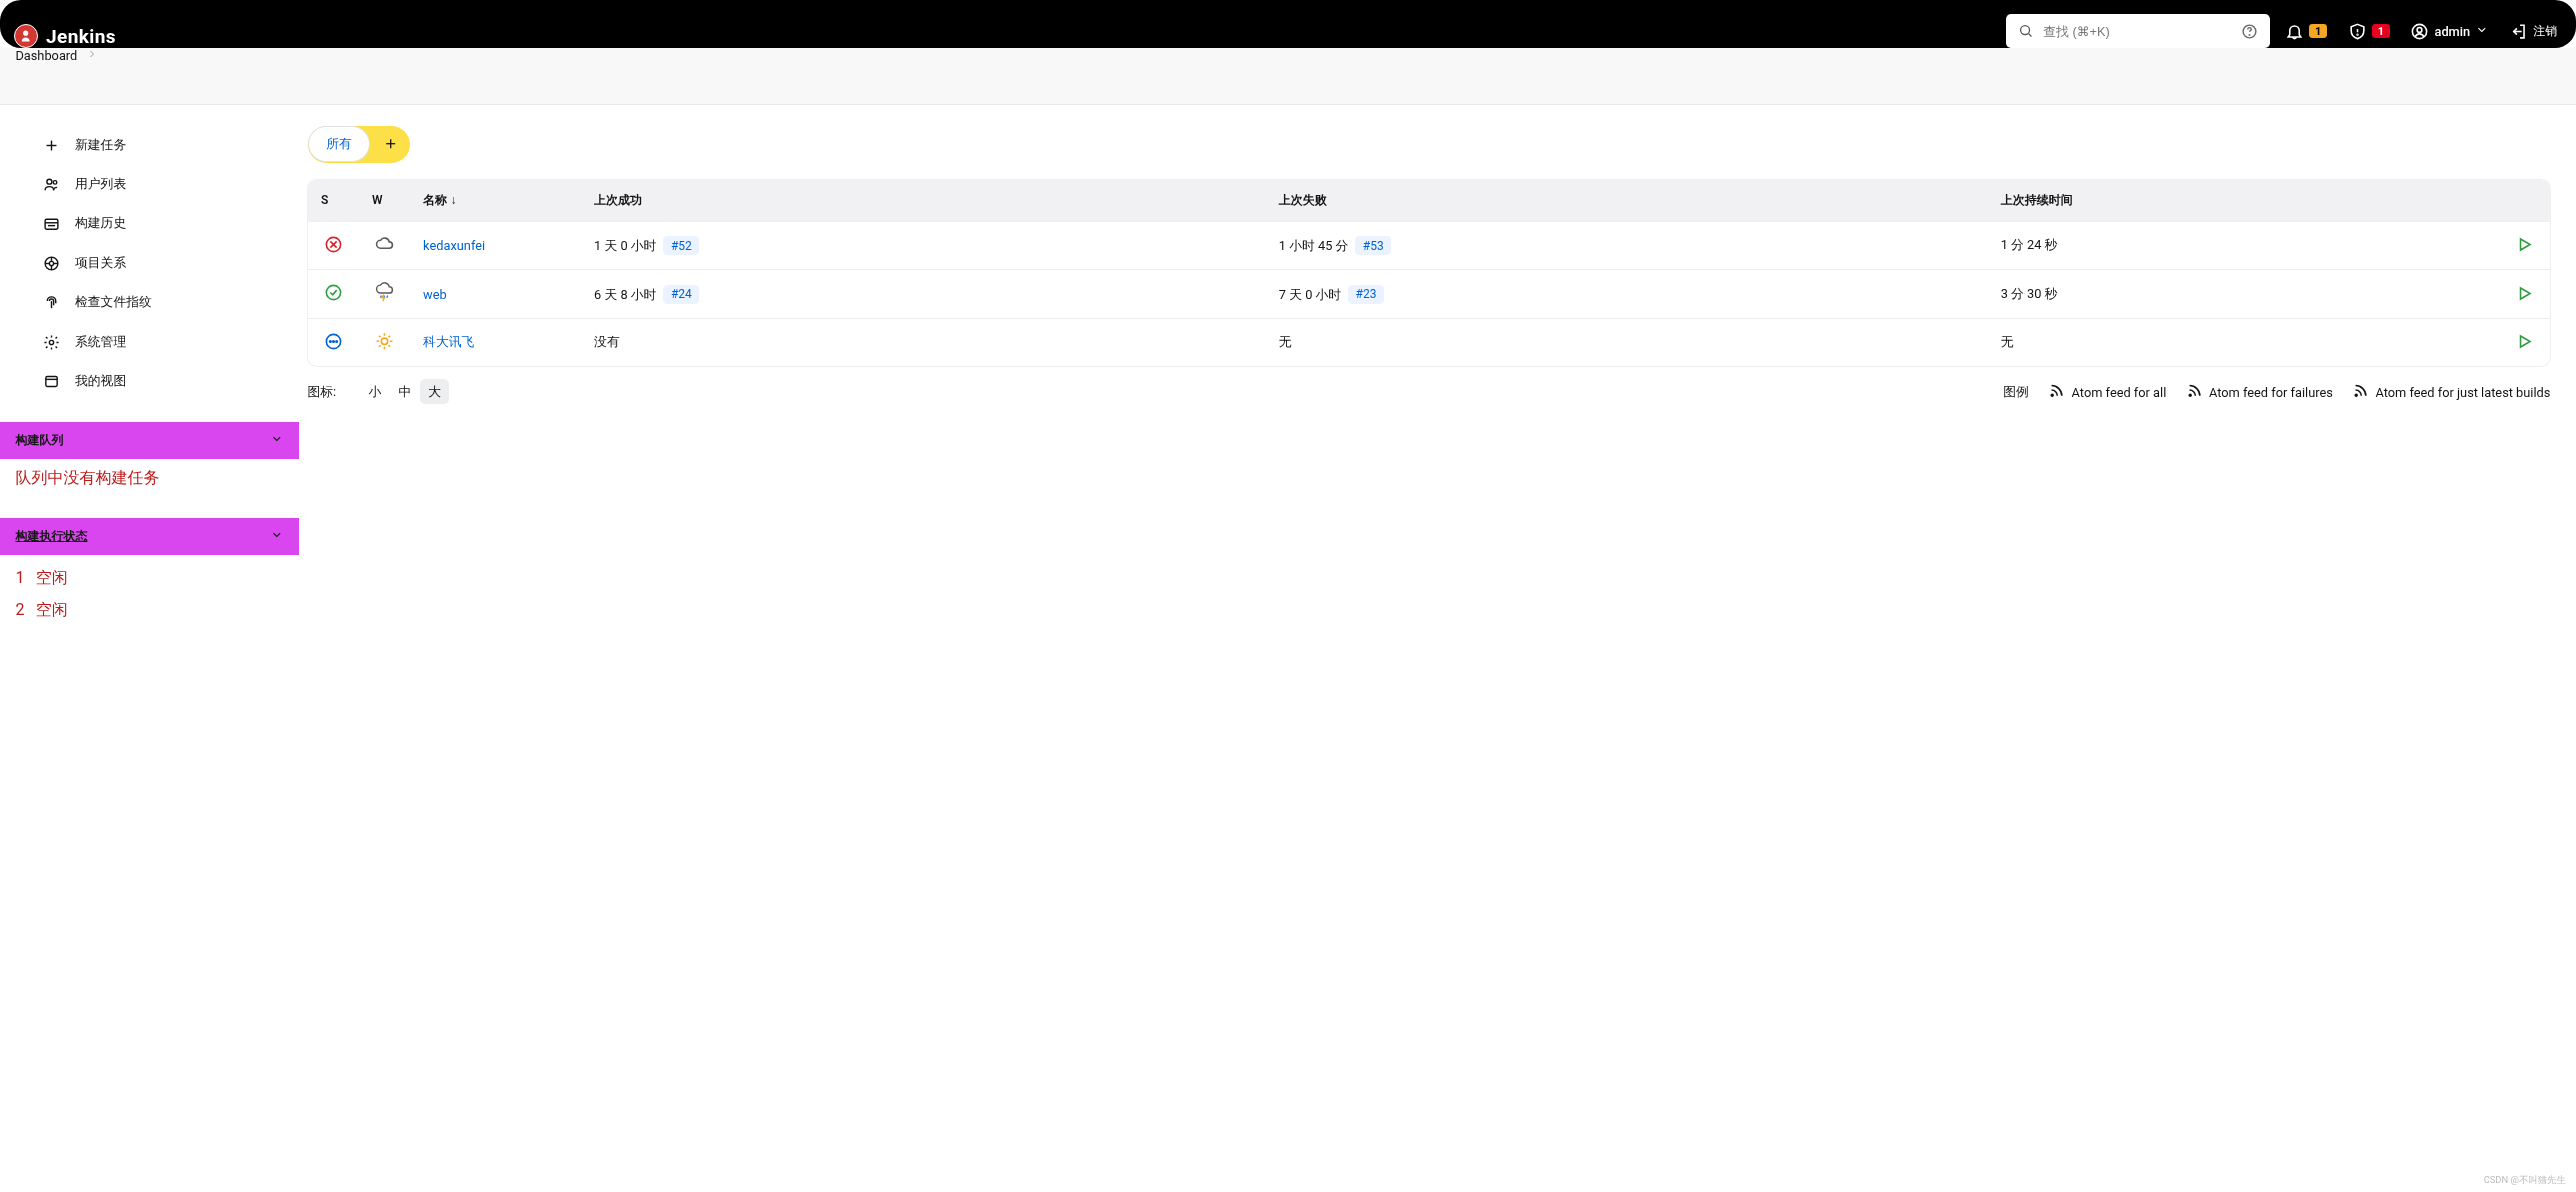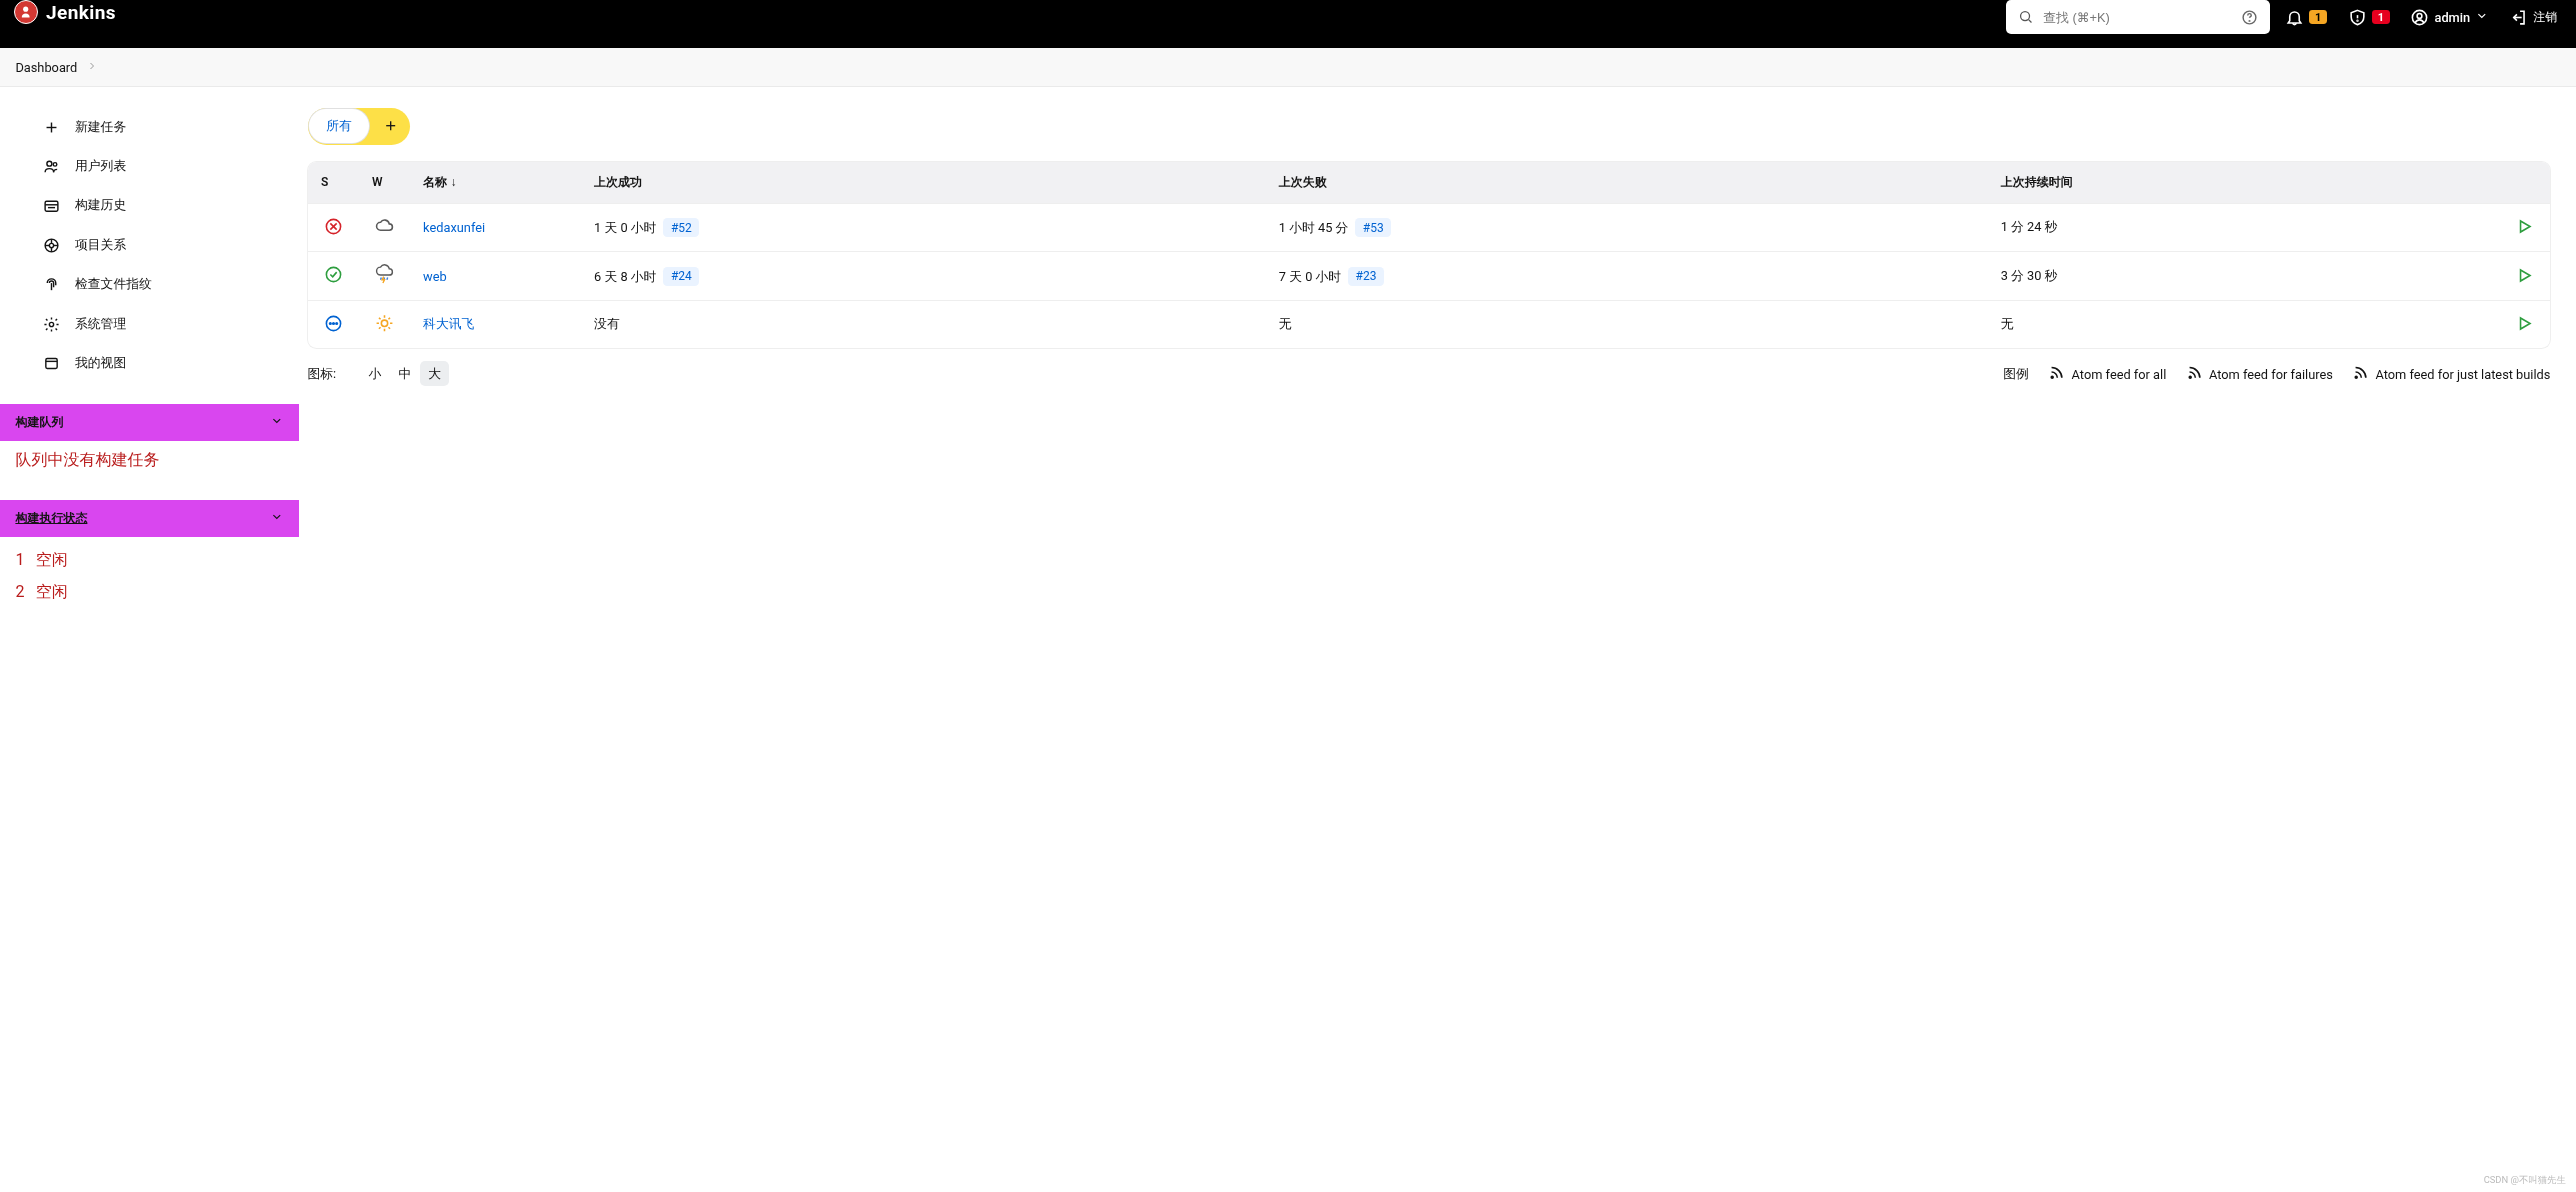--- a/index.html
+++ b/index.html
@@ -1,36 +1,36 @@
 <!DOCTYPE html>
 <html style="font-size:13.6px"><head>
 <meta charset="utf-8">
 <style>
 * { box-sizing: border-box; margin: 0; padding: 0; }
 body { font-family: -apple-system, BlinkMacSystemFont, "Segoe UI", Roboto, sans-serif; background: #fff; color: #141414; font-size: 12px; }
 
 
-.topbar { background: #000; height: 48px; display: flex; align-items: flex-start; padding: 0 13.6px; gap: 10.2px; }
+.topbar { background: #000; height: 48px; display: flex; align-items: flex-end; padding: 0 13.6px; gap: 10.2px; border-radius: 21px; }
 .brand { display: flex; align-items: center; gap: 8.5px; cursor: pointer; }
 .brand-logo { width: 24px; height: 24px; background: #d33833; border-radius: 50%; display: flex; align-items: center; justify-content: center; border: 1.7px solid #fff; }
 .brand-logo svg { width: 15.4px; height: 15.4px; }
 .brand-text { color: #fff; font-size: 19px; font-weight: 700; letter-spacing: 0.4px; }
 .topbar-spacer { flex: 1; }
 .search-box { background: #fff; border-radius: 5.1px; height: 34px; width: 264px; display: flex; align-items: center; padding: 0 10.2px; gap: 8.5px; }
 .search-box input { flex: 1; border: none; outline: none; font-size: 12.8px; background: transparent; }
 .search-box input::placeholder { color: #777; }
 .search-help { width: 19px; height: 19px; color: #666; display: flex; align-items: center; justify-content: center; }
 .hdr-item { display: flex; align-items: center; color: #fff; gap: 5.1px; cursor: pointer; padding: 0 5.1px; height: 34px; }
 .hdr-icon { width: 19px; height: 19px; display: flex; align-items: center; justify-content: center; }
 .badge-warn { background: #f5a623; color: #000; font-weight: 700; border-radius: 3.4px; padding: 0.9px 6px; font-size: 11px; }
 .badge-err { background: #e6001f; color: #fff; font-weight: 700; border-radius: 3.4px; padding: 0.9px 6px; font-size: 11px; }
 .hdr-user { font-size: 12.8px; font-weight: 500; }
 
 
-.breadcrumb-bar { background: #f8f8f8; border-bottom: 0.9px solid #eaeaea; height: 39px; display: flex; align-items: center; padding: 0 15.4px; gap: 8.5px; }
+.breadcrumb-bar { background: #f8f8f8; border-bottom: 0.9px solid #eaeaea; height: 57px; display: flex; padding: 0 15.4px; gap: 8.5px; }
 .breadcrumb-item { color: #141414; font-size: 12.8px; cursor: pointer; }
 .breadcrumb-sep { color: #999; }
 
 
 .layout { display: flex; }
 .sidebar { width: 299px; padding: 20.5px 0 0 0; flex-shrink: 0; }
 .main { flex: 1; padding: 20.5px 25.6px 20.5px 8.5px; }
 
 
 .nav { padding: 0 27px; font-family: Liberation Serif, serif; }

